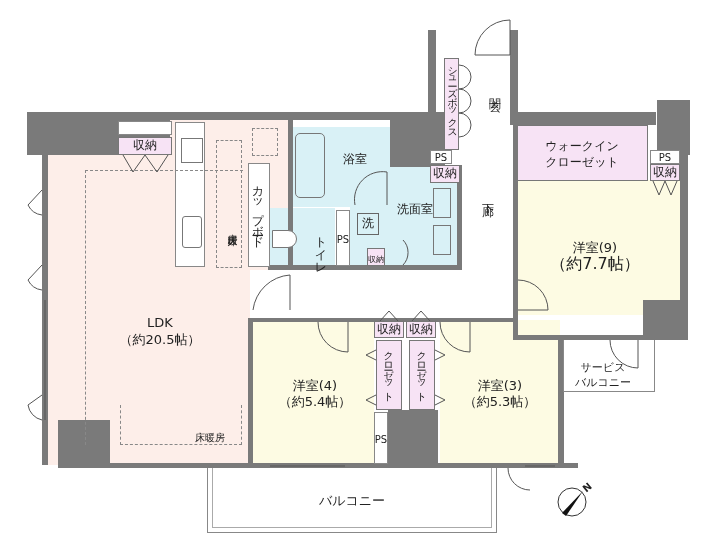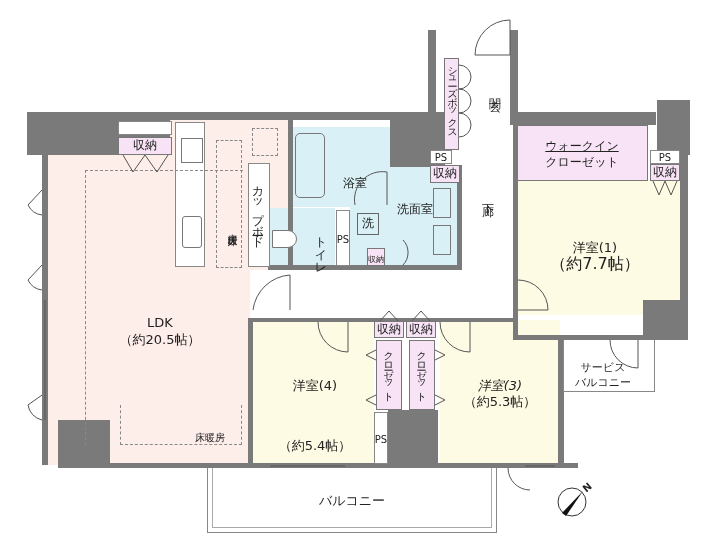--- a/index.html
+++ b/index.html
@@ -71,21 +71,21 @@
 <div class="lbl" style="left:118px;top:138px;width:54px;">収納</div>
 
 <div class="dash" style="left:85px;top:170px;width:158px;height:275px;border-right:none;border-bottom:none;"></div>
 <div class="dash" style="left:120px;top:405px;width:122px;height:40px;border-top:none;"></div>
 <div class="lbl small" style="left:195px;top:430px;">床暖房</div>
 
 <div class="lbl" style="left:110px;top:315px;width:100px;font-size:13px;">LDK</div>
 <div class="lbl" style="left:100px;top:332px;width:120px;font-size:13px;text-align:center;">（約20.5帖）</div>
 
 <div class="abs" style="left:295px;top:133px;width:30px;height:65px;border:1px solid #777;border-radius:5px;"></div>
-<div class="lbl" style="left:330px;top:152px;width:50px;margin-top:24px;">浴室</div>
+<div class="lbl" style="left:330px;top:152px;width:50px;">浴室</div>
 <div class="abs" style="left:357px;top:213px;width:22px;height:22px;border:1px solid #666;background:#d9f1f6;"></div>
 <div class="lbl" style="left:357px;top:216px;width:22px;">洗</div>
 <div class="lbl" style="left:385px;top:202px;width:60px;">洗面室</div>
 <div class="abs" style="left:433px;top:188px;width:18px;height:30px;border:1px solid #777;"></div>
 <div class="abs" style="left:433px;top:225px;width:18px;height:30px;border:1px solid #777;"></div>
 <div class="room storage" style="left:367px;top:248px;width:18px;height:18px;"></div>
 <div class="lbl tiny" style="left:367px;top:252px;width:18px;">収納</div>
 <div class="room storage" style="left:430px;top:165px;width:30px;height:18px;"></div>
 <div class="lbl" style="left:430px;top:166px;width:30px;">収納</div>
 <div class="room white" style="left:430px;top:150px;width:22px;height:14px;border:1px solid #888;"></div>
@@ -94,47 +94,47 @@
 <div class="abs" style="left:272px;top:230px;width:25px;height:18px;border:1px solid #777;border-radius:0 10px 10px 0;background:#fff;"></div>
 <div class="lbl vert" style="left:313px;top:228px;">トイレ</div>
 <div class="room white" style="left:336px;top:210px;width:14px;height:56px;border:1px solid #888;"></div>
 <div class="lbl small" style="left:334px;top:232px;width:18px;">PS</div>
 
 <div class="room storage" style="left:444px;top:58px;width:15px;height:92px;"></div>
 <div class="lbl vert small" style="left:445px;top:60px;">シューズボックス</div>
 <div class="lbl vert" style="left:487px;top:90px;">玄関</div>
 <div class="lbl vert" style="left:480px;top:195px;">廊下</div>
 
-<div class="lbl" style="left:516px;top:139px;width:132px;text-decoration:underline;">ウォークイン</div>
+<div class="lbl" style="left:516px;top:139px;width:132px;">ウォークイン</div>
 <div class="lbl" style="left:516px;top:155px;width:132px;">クローゼット</div>
 <div class="room white" style="left:650px;top:150px;width:30px;height:14px;border:1px solid #888;"></div>
 <div class="lbl small" style="left:650px;top:150px;width:30px;">PS</div>
 <div class="room storage" style="left:650px;top:164px;width:30px;height:17px;"></div>
 <div class="lbl" style="left:650px;top:165px;width:30px;">収納</div>
-<div class="lbl" style="left:540px;top:240px;width:110px;font-size:13px;">洋室(1)</div>
+<div class="lbl" style="left:540px;top:240px;width:110px;font-size:13px;">洋室(9)</div>
 <div class="lbl" style="left:535px;top:256px;width:120px;font-size:16px;">（約7.7帖）</div>
 
 <div class="abs" style="left:563px;top:340px;width:92px;height:52px;border:1px solid #888;border-top:none;"></div>
 <div class="lbl small" style="left:563px;top:360px;width:80px;font-size:11px;">サービス</div>
 <div class="lbl small" style="left:563px;top:375px;width:80px;font-size:11px;">バルコニー</div>
 
 <div class="room storage" style="left:374px;top:321px;width:30px;height:17px;"></div>
 <div class="lbl" style="left:374px;top:322px;width:30px;">収納</div>
 <div class="room storage" style="left:406px;top:321px;width:30px;height:17px;"></div>
 <div class="lbl" style="left:406px;top:322px;width:30px;">収納</div>
 <div class="room storage" style="left:376px;top:340px;width:26px;height:70px;"></div>
 <div class="lbl vert small" style="left:381px;top:344px;">クローゼット</div>
 <div class="room storage" style="left:409px;top:340px;width:26px;height:70px;"></div>
 <div class="lbl vert small" style="left:414px;top:344px;">クローゼット</div>
 <div class="room white" style="left:374px;top:412px;width:14px;height:52px;border:1px solid #888;"></div>
 <div class="lbl small" style="left:372px;top:432px;width:18px;">PS</div>
 
 <div class="lbl" style="left:260px;top:378px;width:110px;font-size:13px;">洋室(4)</div>
-<div class="lbl" style="left:255px;top:394px;width:120px;font-size:13px;margin-top:44px;">（約5.4帖）</div>
-<div class="lbl" style="left:445px;top:378px;width:110px;font-size:13px;font-style:italic;">洋室(3)</div>
+<div class="lbl" style="left:255px;top:394px;width:120px;font-size:13px;">（約5.4帖）</div>
+<div class="lbl" style="left:445px;top:378px;width:110px;font-size:13px;">洋室(3)</div>
 <div class="lbl" style="left:440px;top:394px;width:120px;font-size:13px;">（約5.3帖）</div>
 
 <div class="abs" style="left:207px;top:468px;width:290px;height:65px;border:1px solid #888;border-top:none;"></div>
 <div class="abs" style="left:212px;top:468px;width:280px;height:60px;border:1px solid #aaa;border-top:none;"></div>
 <div class="lbl" style="left:207px;top:493px;width:290px;font-size:13px;">バルコニー</div>
 
 <svg width="710" height="549">
   <g fill="none" stroke="#555" stroke-width="1">
 
     <path d="M475 55 A35 35 0 0 1 510 20 L510 55 Z" fill="#fff"></path>

